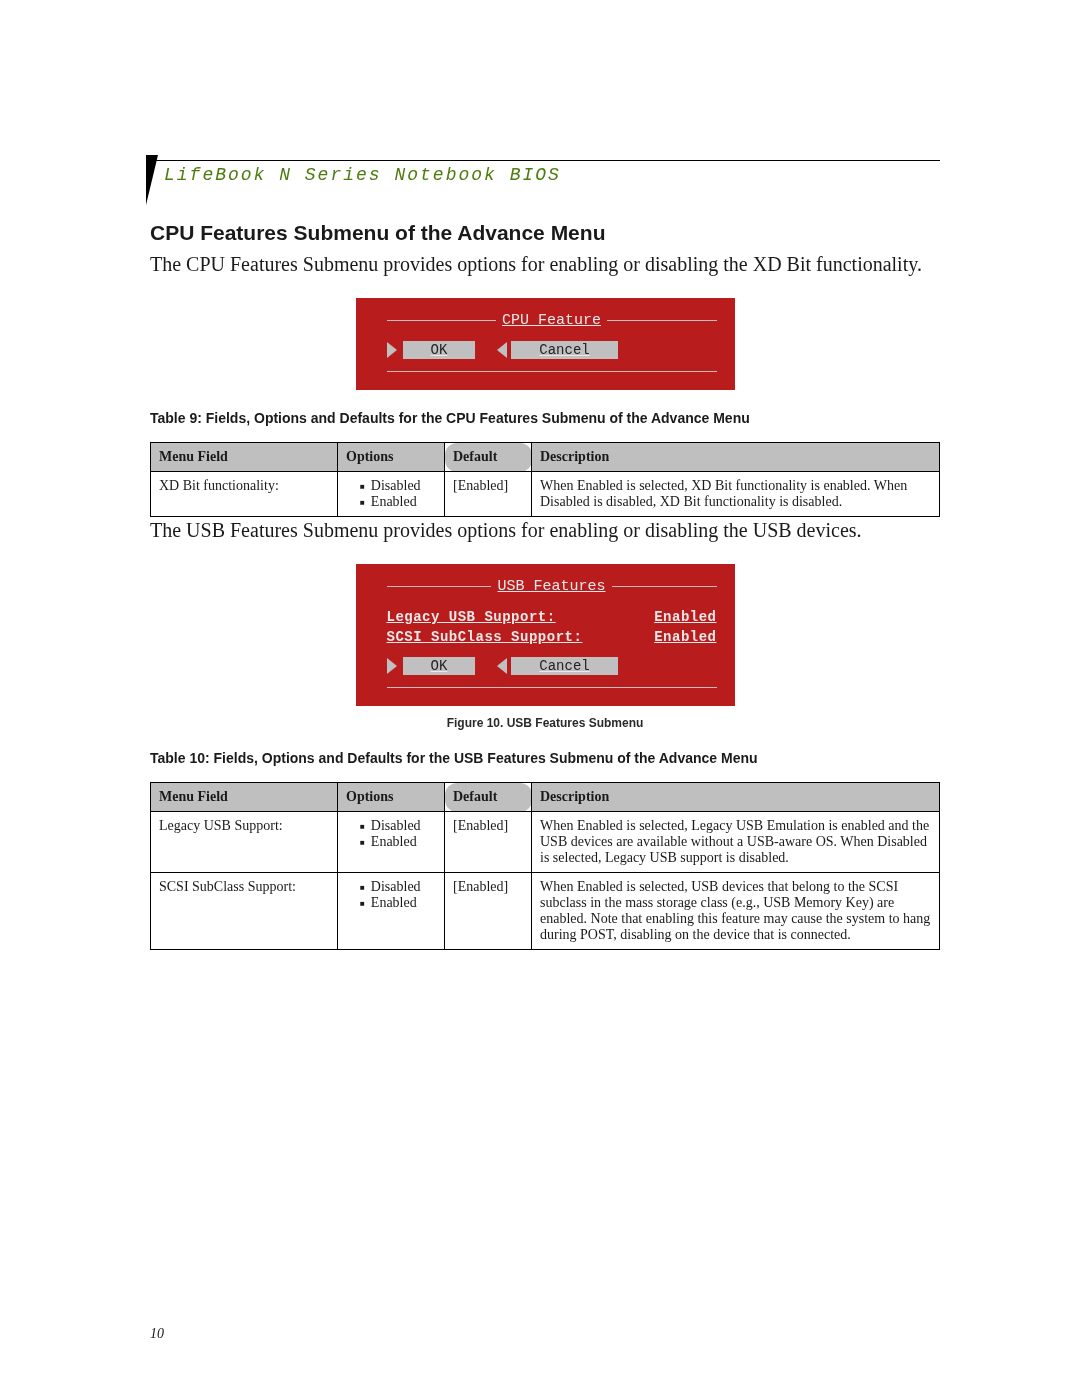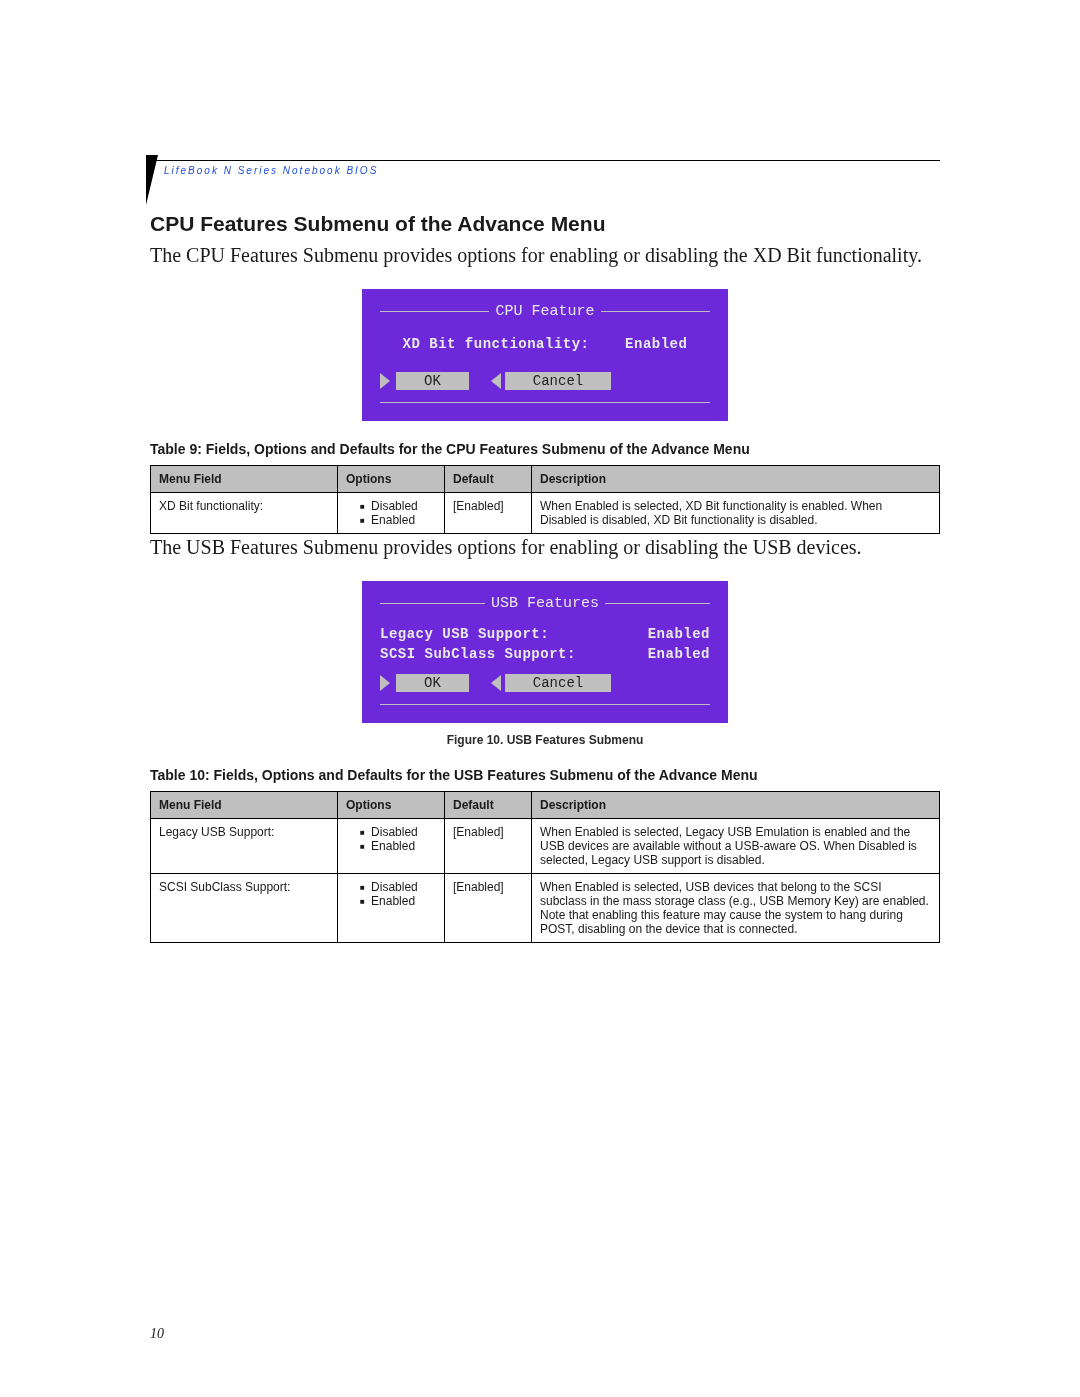--- a/index.html
+++ b/index.html
@@ -24,52 +24,53 @@
     height: 0;
     border-style: solid;
     border-width: 50px 12px 0 0;
     border-color: #000 transparent transparent transparent;
   }
   .hdr-rule {
     border-top: 1px solid #000;
     margin: 0 0 2px 0;
   }
   .hdr-text {
-    font-family: Liberation Sans, sans-serif;
+    font-family: Liberation Mono, monospace;
     font-style: italic;
-    font-size: 10px;
+    font-size: 18px;
     letter-spacing: 2px;
-    color: #1d4ed8;
+    color: #4d7c0f;
     padding: 2px 0 0 14px;
   }
   h2.section {
     font-family: "Helvetica Neue", Arial, sans-serif;
     font-weight: bold;
     font-size: 21px;
     margin: 36px 0 6px 0;
   }
   p.body {
     font-family: Georgia, serif;
     font-size: 20px;
     margin: 0 0 12px 0;
     line-height: 1.35;
   }
   .bios-wrap {
     display: flex;
     justify-content: center;
   }
   .bios-box {
-    background: #6d28d9;
+    background: #b91c1c;
     color: #e8e8e8;
     font-family: "Courier New", monospace;
     font-size: 15px;
-    padding: 14px 18px 18px 18px;
+    padding: 14px 18px 18px 31px;
     width: 330px;
     position: relative;
     margin-top: 8px;
+    text-decoration: underline;
   }
   .bios-title-row {
     display: flex;
     align-items: center;
     gap: 6px;
     margin-bottom: 12px;
   }
   .bios-rule {
     flex: 1;
     border-top: 1px solid #bdbdbd;
@@ -136,36 +137,37 @@
   .table-caption {
     text-align: left;
     font-family: "Helvetica Neue", Arial, sans-serif;
     font-weight: bold;
     font-size: 14px;
     margin: 20px 0 8px 0;
   }
   table.fields {
     width: 100%;
     border-collapse: collapse;
-    font-family: Liberation Sans, sans-serif;
-    font-size: 12px;
+    font-family: Liberation Serif, serif;
+    font-size: 14px;
+    margin-top: 16px;
   }
   table.fields th, table.fields td {
     border: 1px solid #000;
     padding: 6px 8px;
     text-align: left;
     vertical-align: top;
   }
   table.fields th {
     background: #bfbfbf;
     font-weight: bold;
   }
   .col-menu    { width: 170px; }
   .col-options { width: 90px; }
-  .col-default { width: 70px; }
+  .col-default { width: 70px; border-radius: 12px; }
   .opt-list {
     margin: 0; padding: 0 0 0 14px;
     list-style: none;
   }
   .opt-list li::before {
     content: "■ ";
     font-size: 8px;
     vertical-align: middle;
     padding-right: 4px;
   }
@@ -188,25 +190,20 @@
 
   <h2 class="section">CPU Features Submenu of the Advance Menu</h2>
   <p class="body">The CPU Features Submenu provides options for enabling or disabling the XD Bit functionality.</p>
 
   <div class="bios-wrap">
     <div class="bios-box">
       <div class="bios-title-row">
         <div class="bios-rule"></div>
         <div class="bios-title">CPU Feature</div>
         <div class="bios-rule"></div>
-      </div>
-      <div class="bios-line single">
-        <span>XD Bit functionality:</span>
-        &nbsp;&nbsp;
-        <span>Enabled</span>
       </div>
       <div class="bios-btn-row">
         <span class="bios-arrow right"></span>
         <span class="bios-btn">OK</span>
         <span style="width:12px"></span>
         <span class="bios-arrow left"></span>
         <span class="bios-btn">Cancel</span>
       </div>
       <div class="bios-foot-rule"></div>
     </div>

